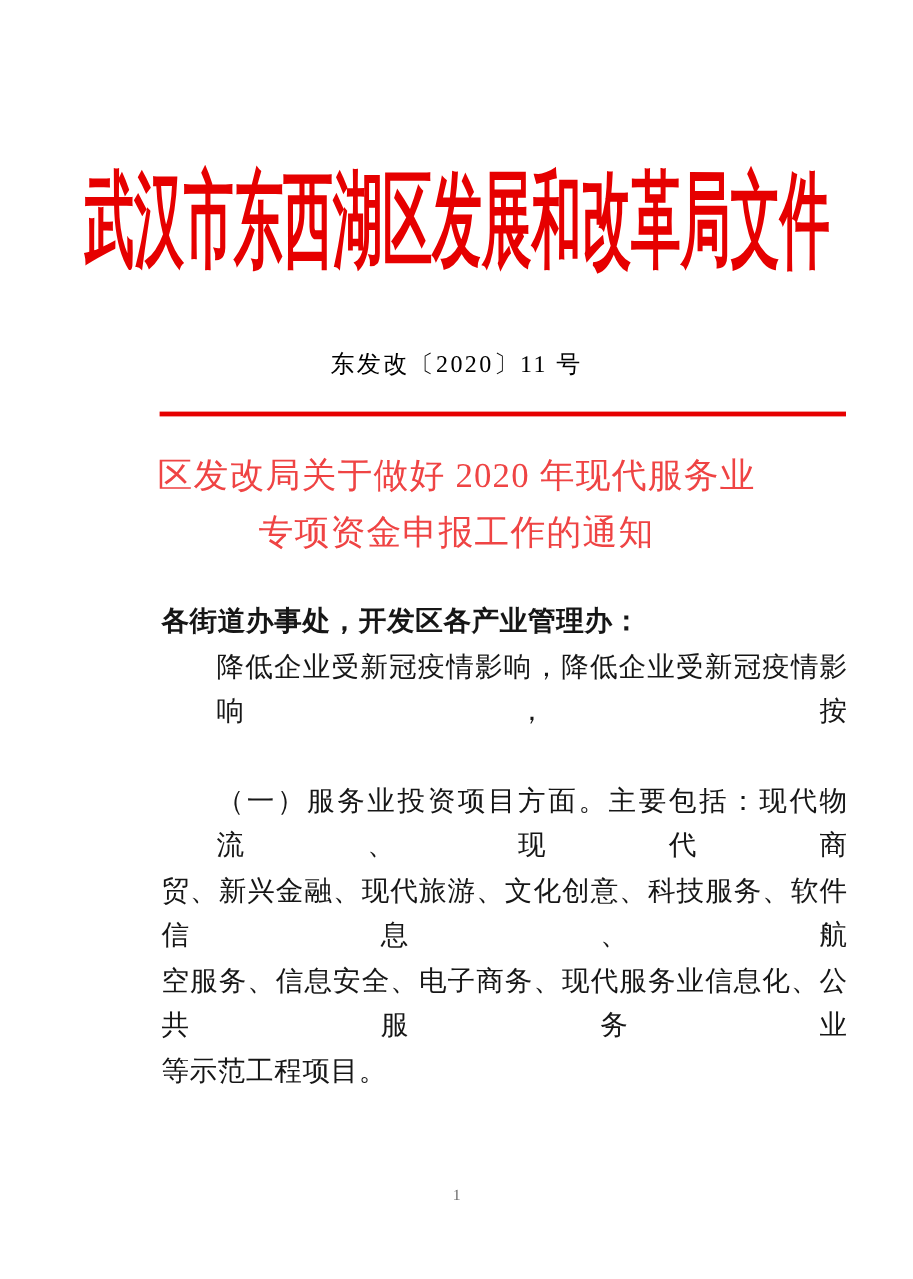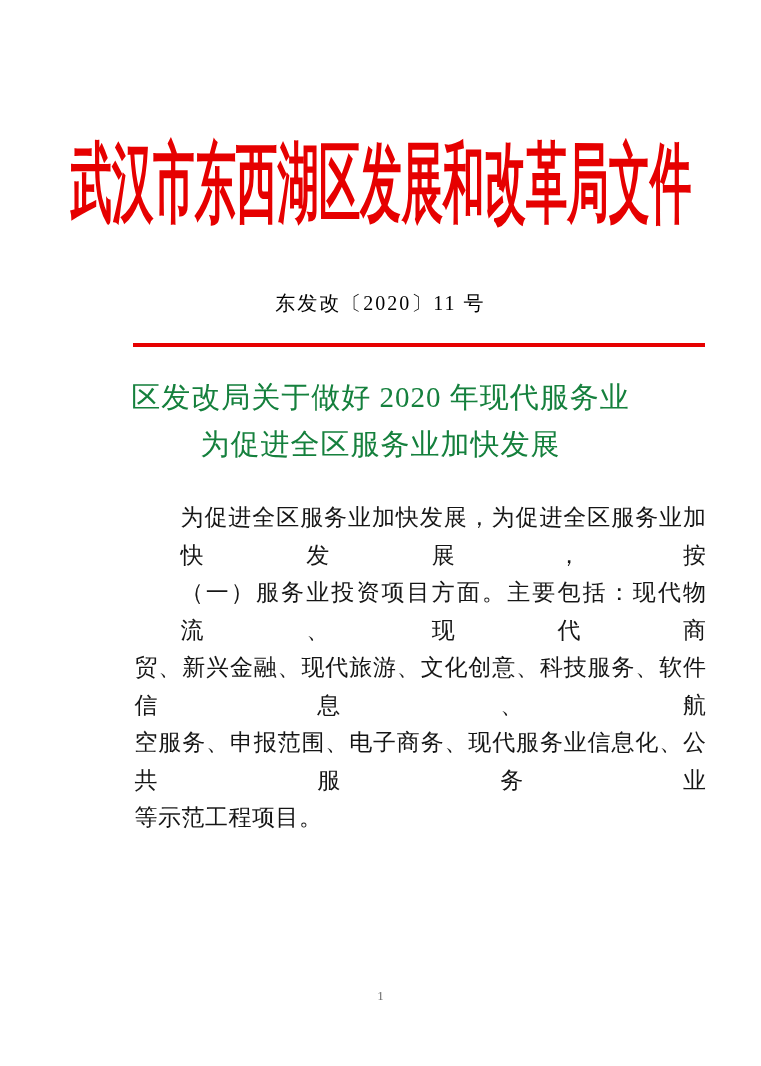--- a/index.html
+++ b/index.html
@@ -61,21 +61,21 @@
 
   
   .doc-title {
     position: absolute;
     top: 374px;
     left: 0;
     right: 0;
     text-align: center;
     font-size: 29px;
     line-height: 47px;
-    color: #15803d;
+    color: #ef4444;
     letter-spacing: 1px;
   }
 
   
   .body-block {
     position: absolute;
     top: 499px;
     left: 95px;
     width: 572px;
     color: #161616;
@@ -115,26 +115,27 @@
   <div class="agency-title-wrap">
     <div class="agency-title">武汉市东西湖区发展和改革局文件</div>
   </div>
 
   <div class="doc-number">东发改〔2020〕11 号</div>
 
   <div class="red-rule"></div>
 
   <div class="doc-title">
     <div>区发改局关于做好 2020 年现代服务业</div>
-    <div>为促进全区服务业加快发展</div>
+    <div>专项资金申报工作的通知</div>
   </div>
 
   <div class="body-block">
-      <div class="body-line justify" style="padding-left: 2em;">为促进全区服务业加快发展，为促进全区服务业加快发展，按</div>
-      <div class="body-line justify" style="padding-left: 2em;">（一）服务业投资项目方面。主要包括：现代物流、现代商</div>
+      <div class="body-line bold">各街道办事处，开发区各产业管理办：</div>
+      <div class="body-line justify" style="padding-left: 2em;">降低企业受新冠疫情影响，降低企业受新冠疫情影响，按</div>
+      <div class="body-line justify" style="padding-left: 2em; margin-top: 37px;">（一）服务业投资项目方面。主要包括：现代物流、现代商</div>
       <div class="body-line justify">贸、新兴金融、现代旅游、文化创意、科技服务、软件信息、航</div>
-      <div class="body-line justify">空服务、申报范围、电子商务、现代服务业信息化、公共服务业</div>
+      <div class="body-line justify">空服务、信息安全、电子商务、现代服务业信息化、公共服务业</div>
       <div class="body-line">等示范工程项目。</div>
     </div>
 
   <div class="page-number">1</div>
 
 </div>
 
 </body></html>

